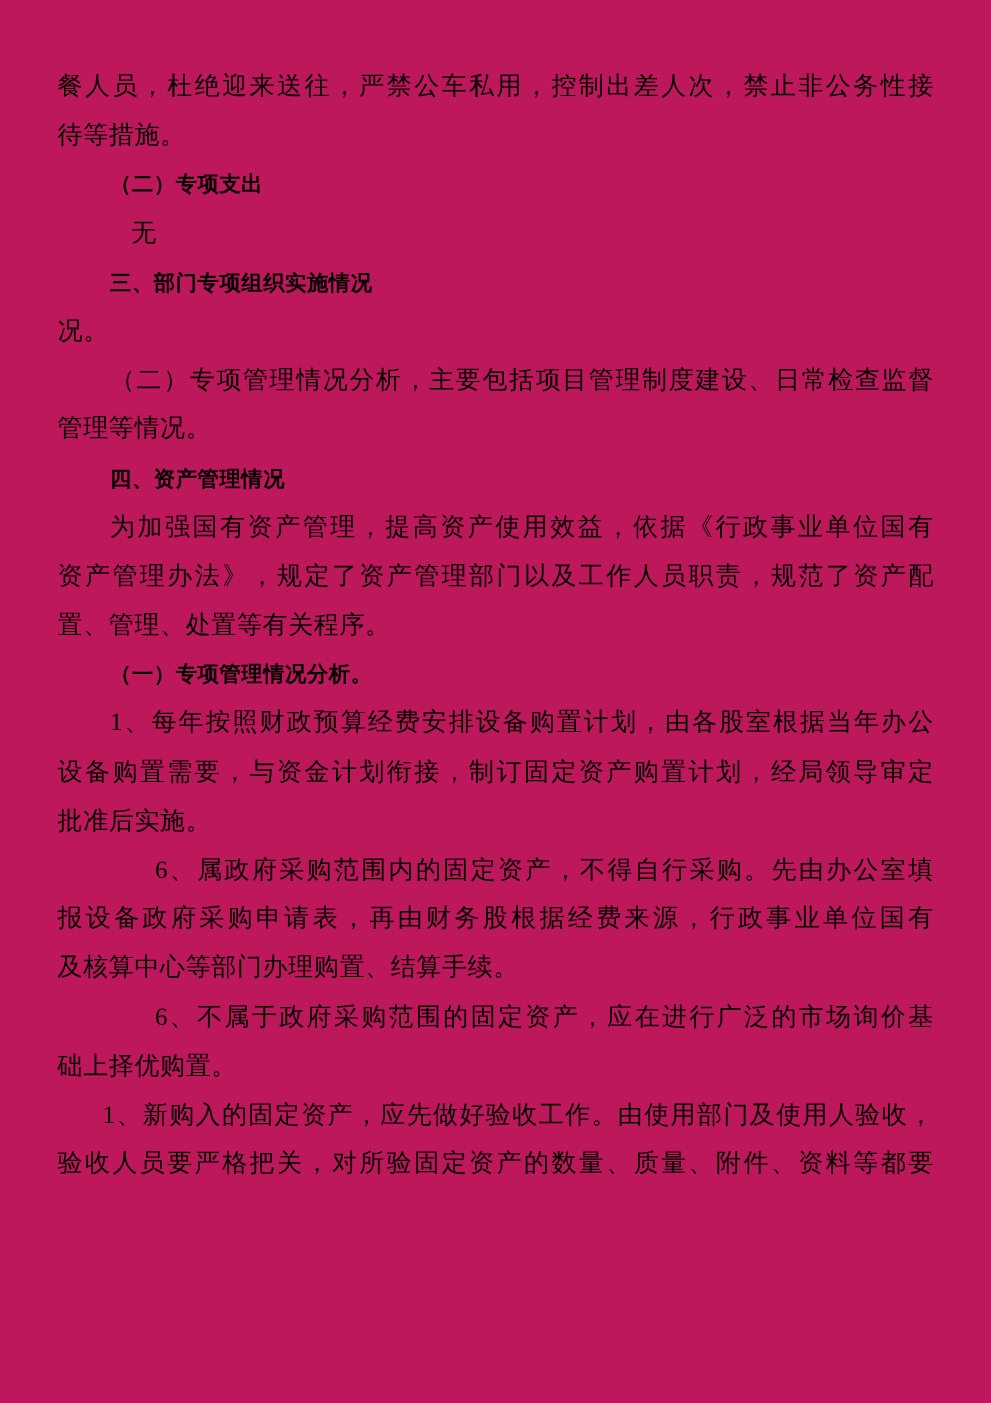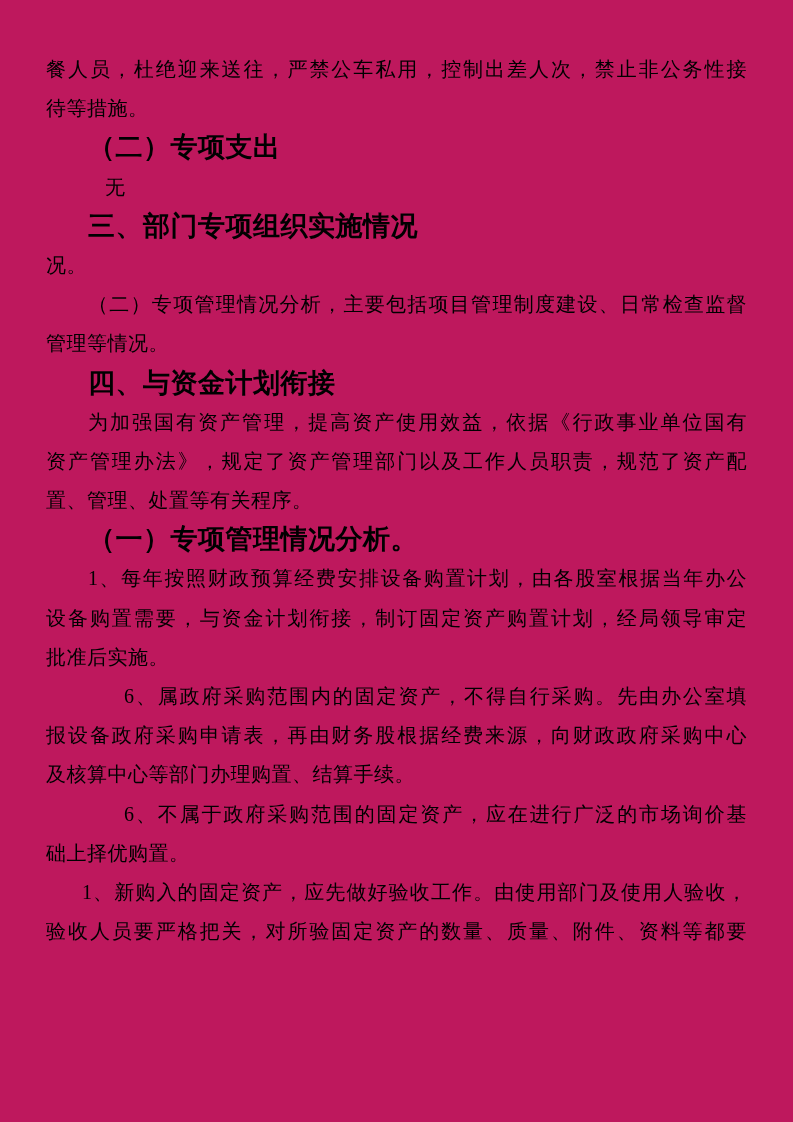--- a/index.html
+++ b/index.html
@@ -23,21 +23,21 @@
     height: 39.2px;
     line-height: 39.2px;
     font-size: 20px;
     letter-spacing: 0.5px;
     color: #000000;
     white-space: pre;
     overflow: visible;
   }
   .line.bold {
     font-weight: 700;
-    font-size: 27px;
+    font-size: 17px;
     font-family: "Liberation Sans", "DejaVu Sans", sans-serif;
   }
   .line.justify {
     white-space: normal;
     text-align: justify;
     text-align-last: justify;
     text-justify: inter-character;
   }
 </style>
 </head>
@@ -47,29 +47,29 @@
   <div class="content">
 
   <div class="line justify" style="padding-left: 0px;">餐人员，杜绝迎来送往，严禁公车私用，控制出差人次，禁止非公务性接</div>
       <div class="line" style="padding-left: 0px;">待等措施。</div>
       <div class="line bold" style="padding-left: 42px;">（二）专项支出</div>
       <div class="line" style="padding-left: 59px;">无</div>
       <div class="line bold" style="padding-left: 42px; font-family: Liberation Serif, serif;">三、部门专项组织实施情况</div>
       <div class="line" style="padding-left: 0px;">况。</div>
       <div class="line justify" style="padding-left: 42px;">（二）专项管理情况分析，主要包括项目管理制度建设、日常检查监督</div>
       <div class="line" style="padding-left: 0px;">管理等情况。</div>
-      <div class="line bold" style="padding-left: 42px;">四、与资金计划衔接</div>
+      <div class="line bold" style="padding-left: 42px;">四、资产管理情况</div>
       <div class="line justify" style="padding-left: 42px;">为加强国有资产管理，提高资产使用效益，依据《行政事业单位国有</div>
       <div class="line justify" style="padding-left: 0px;">资产管理办法》，规定了资产管理部门以及工作人员职责，规范了资产配</div>
       <div class="line" style="padding-left: 0px;">置、管理、处置等有关程序。</div>
       <div class="line bold" style="padding-left: 42px;">（一）专项管理情况分析。</div>
       <div class="line justify" style="padding-left: 42px;">1、每年按照财政预算经费安排设备购置计划，由各股室根据当年办公</div>
       <div class="line justify" style="padding-left: 0px;">设备购置需要，与资金计划衔接，制订固定资产购置计划，经局领导审定</div>
       <div class="line" style="padding-left: 0px;">批准后实施。</div>
       <div class="line justify" style="padding-left: 78px;">6、属政府采购范围内的固定资产，不得自行采购。先由办公室填</div>
-      <div class="line justify" style="padding-left: 0px;">报设备政府采购申请表，再由财务股根据经费来源，向财政政府采购中心</div>
+      <div class="line justify" style="padding-left: 0px;">报设备政府采购申请表，再由财务股根据经费来源，行政事业单位国有</div>
       <div class="line" style="padding-left: 0px;">及核算中心等部门办理购置、结算手续。</div>
       <div class="line justify" style="padding-left: 78px;">6、不属于政府采购范围的固定资产，应在进行广泛的市场询价基</div>
       <div class="line" style="padding-left: 0px;">础上择优购置。</div>
       <div class="line justify" style="padding-left: 36px;">1、新购入的固定资产，应先做好验收工作。由使用部门及使用人验收，</div>
       <div class="line justify" style="padding-left: 0px;">验收人员要严格把关，对所验固定资产的数量、质量、附件、资料等都要</div>
     </div>
 </div>
 
 </body></html>

